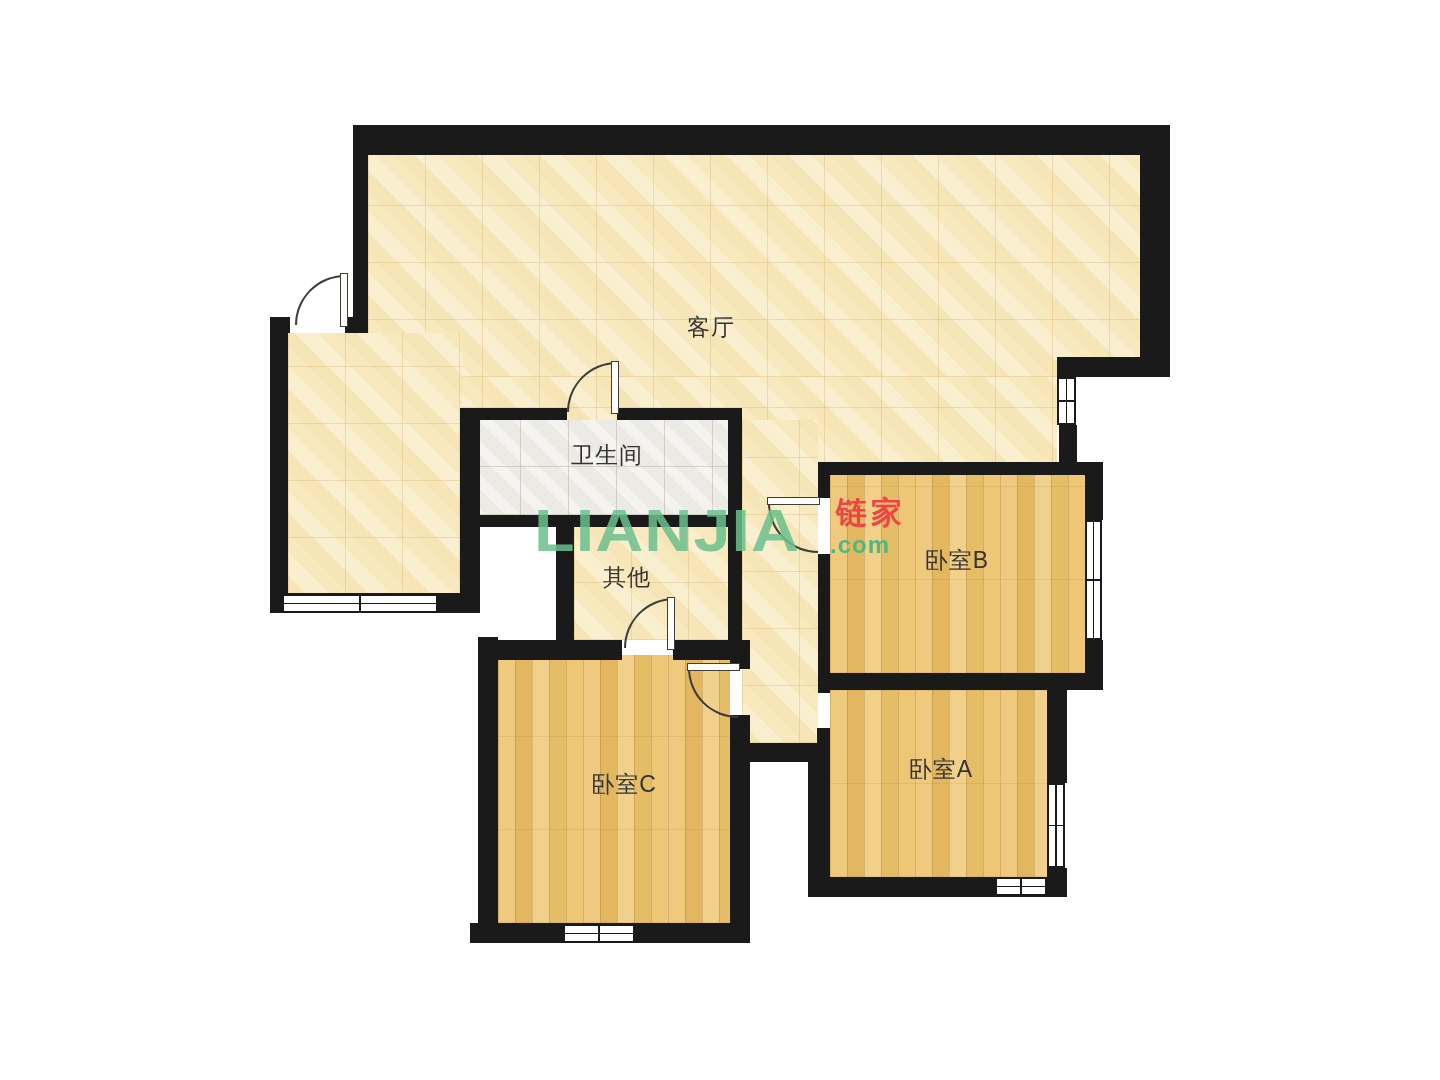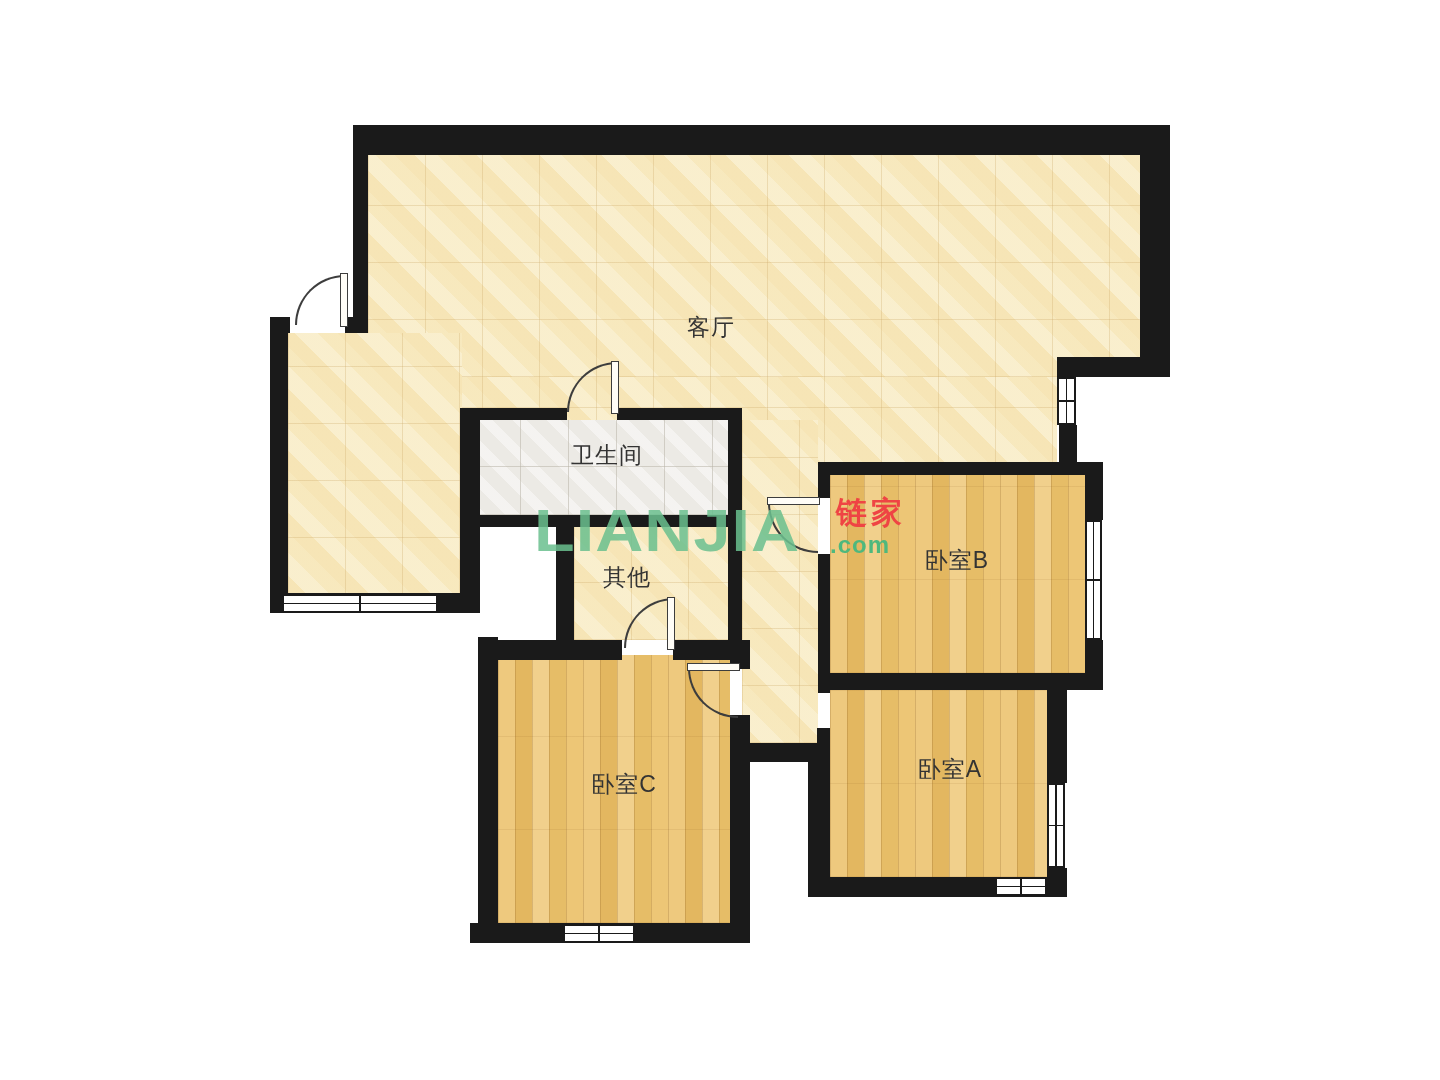--- a/index.html
+++ b/index.html
@@ -129,14 +129,14 @@
     <div class="door-arc bl" style="left: 768px; top: 503px; width: 50px; height: 50px;"></div>
     <div class="door-leaf" style="left: 767px; top: 497px; width: 53px; height: 8px;"></div>
     <div class="wm-main" id="wm-main" style="left: 534px; top: 497px; color: rgb(107, 192, 143);">LIANJIA</div>
   <div class="wm-side wm-cjk" id="wm-cjk" style="left: 836px; top: 497px; color: #ef4444;">链家</div>
   <div class="wm-side wm-com" id="wm-com" style="left: 830px; top: 533px; color: rgb(78, 184, 125);">.com</div>
 <div class="room-label" style="left: 711px; top: 327px;">客厅</div>
     <div class="room-label" style="left: 607px; top: 455px;">卫生间</div>
     <div class="room-label" style="left: 627px; top: 577px;">其他</div>
     <div class="room-label" style="left: 957px; top: 560px;">卧室B</div>
     <div class="room-label" style="left: 624px; top: 784px;">卧室C</div>
-    <div class="room-label" style="left: 941px; top: 769px; margin-left: 9px;">卧室A</div>
+    <div class="room-label" style="left: 941px; top: 769px;">卧室A</div>
   </div>
 
 </body></html>

